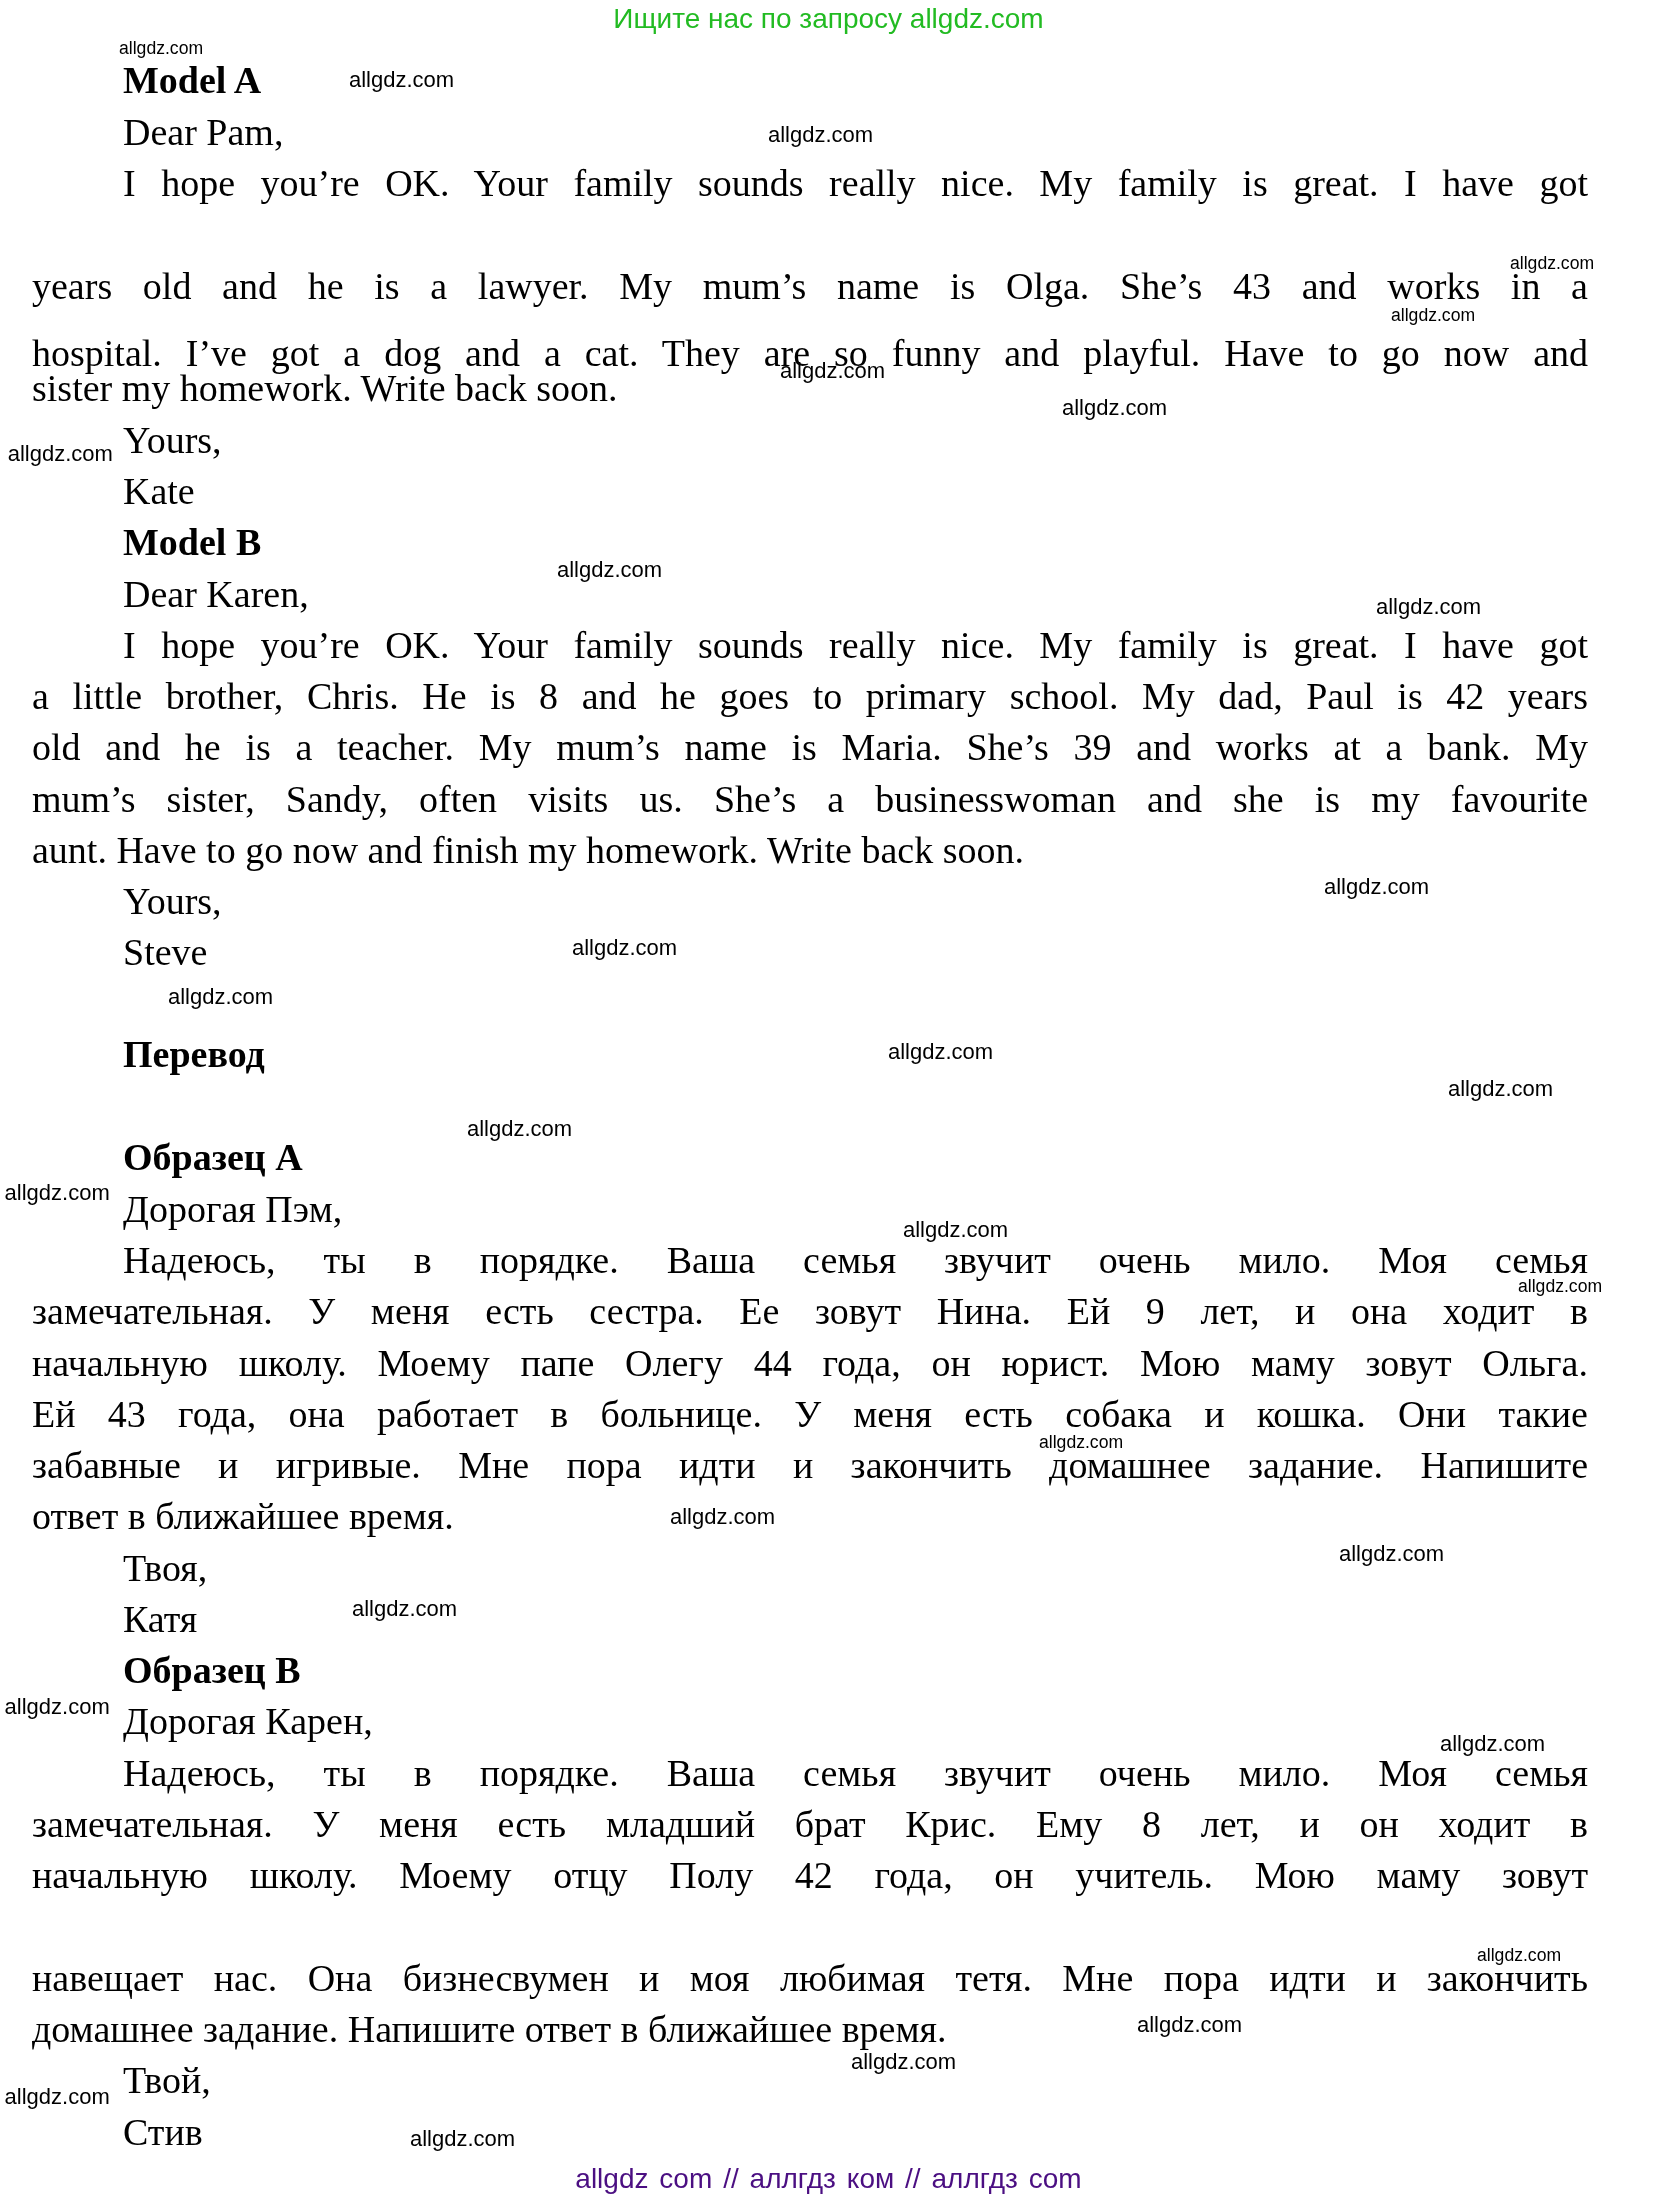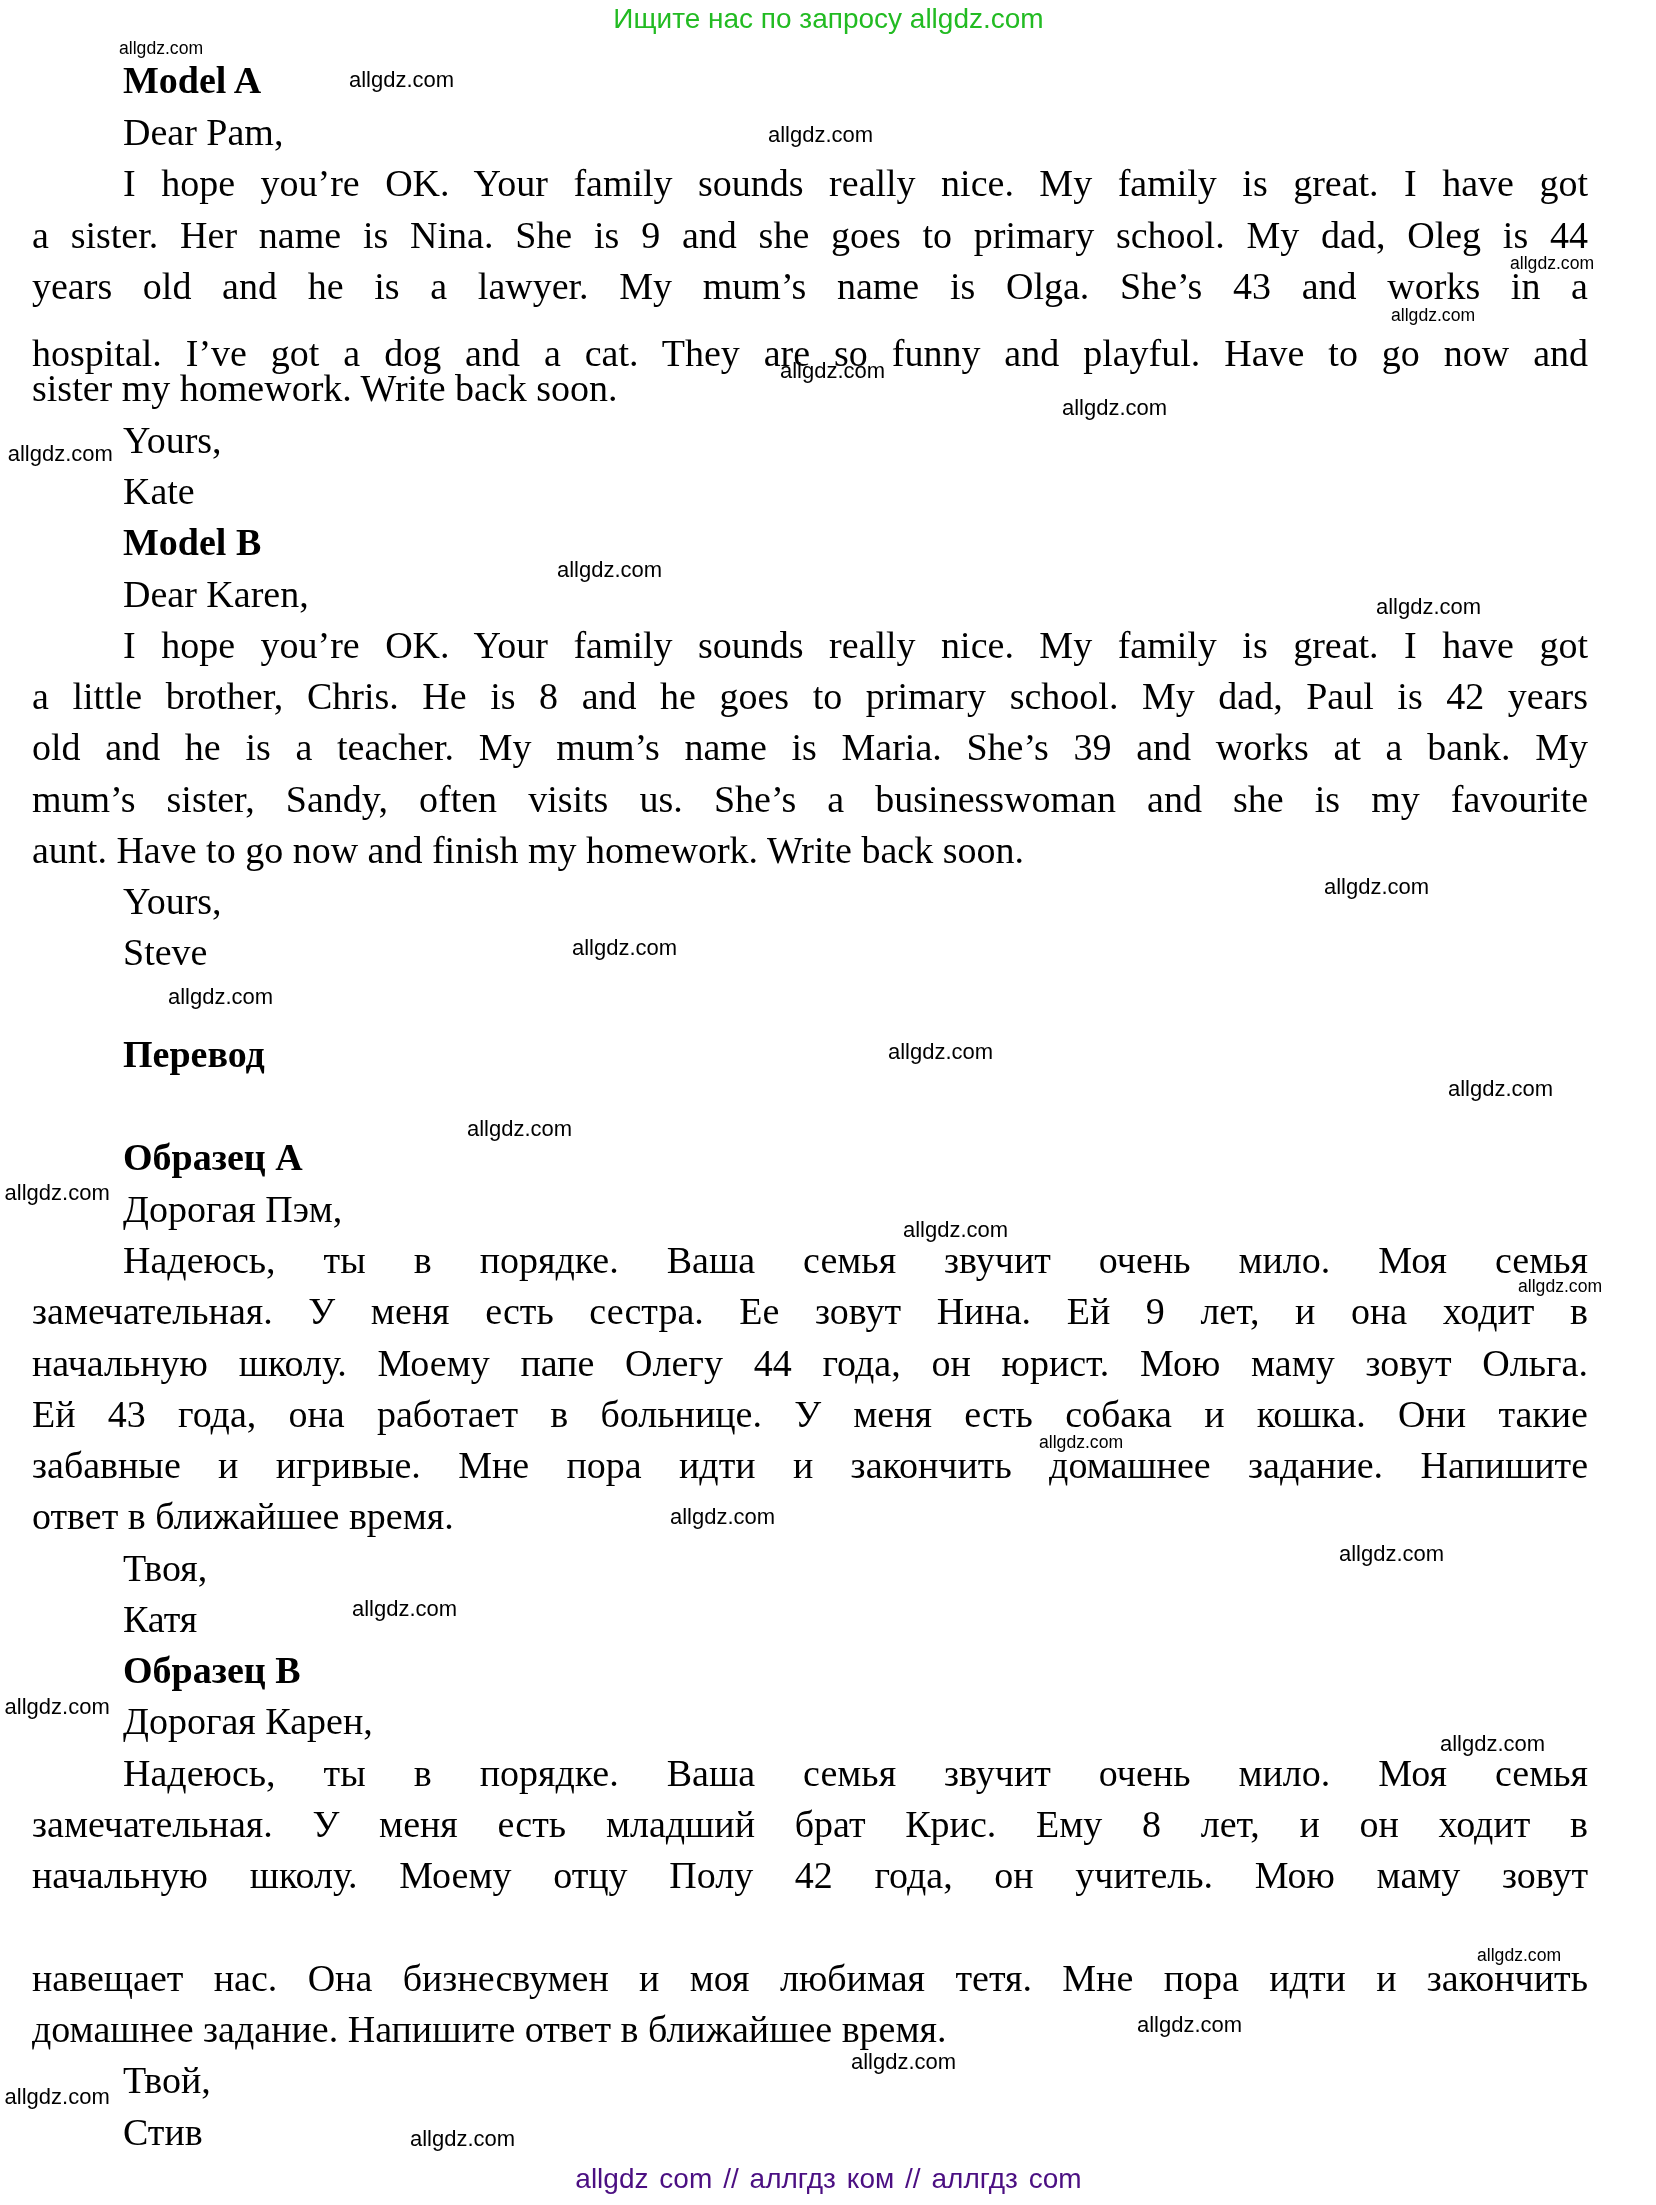--- a/index.html
+++ b/index.html
@@ -23,21 +23,20 @@
 </head>
 <body>
 
 <div class="page">
 
   <div class="hdr">Ищите нас по запросу allgdz.com</div>
 
   <div class="ln ind bold" style="top:55px">Model A</div>
   <div class="ln ind" style="top:107px">Dear Pam,</div>
   <div class="ln just first" style="top:158px">I hope you’re OK. Your family sounds really nice. My family is great. I have got</div>
-  <div class="ln just" style="top:210px">a sister. Her name is Nina. She is 9 and she goes to primary school. My dad, Oleg is 44</div>
   <div class="ln just" style="top:261px">years old and he is a lawyer. My mum’s name is Olga. She’s 43 and works in a</div>
   <div class="ln just" style="top:328px">hospital. I’ve got a dog and a cat. They are so funny and playful. Have to go now and</div>
   <div class="ln last" style="top:363px">sister my homework. Write back soon.</div>
   <div class="ln ind" style="top:415px">Yours,</div>
   <div class="ln ind" style="top:466px">Kate</div>
 
   <div class="ln ind bold" style="top:517px">Model B</div>
   <div class="ln ind" style="top:569px">Dear Karen,</div>
   <div class="ln just first" style="top:620px">I hope you’re OK. Your family sounds really nice. My family is great. I have got</div>
   <div class="ln just" style="top:671px">a little brother, Chris. He is 8 and he goes to primary school. My dad, Paul is 42 years</div>

